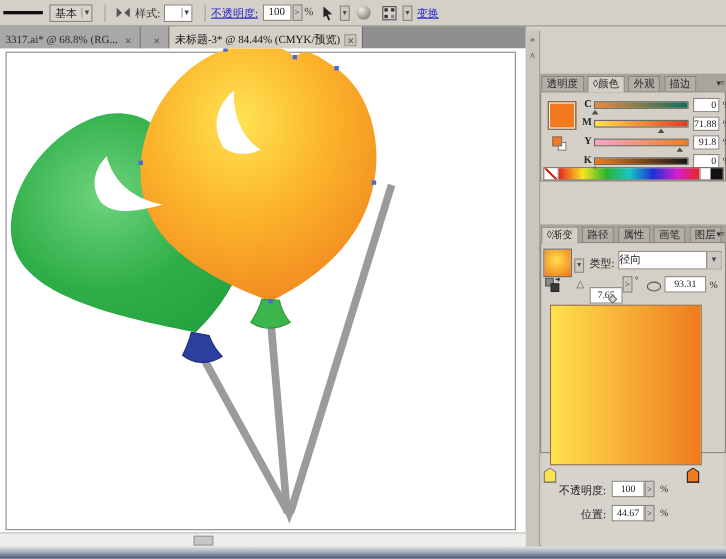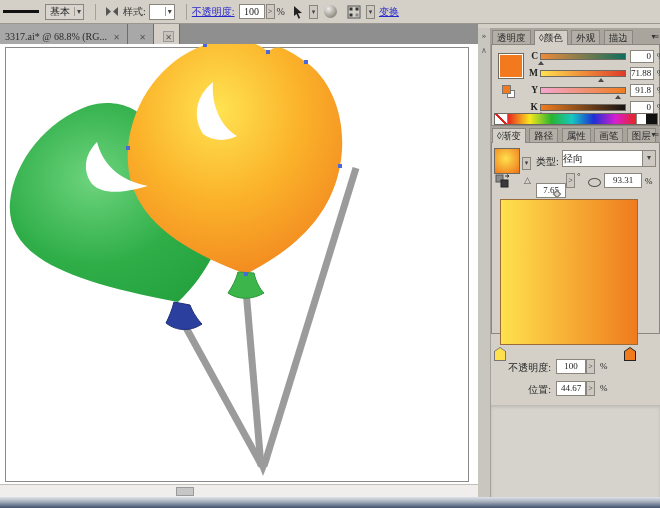--- a/index.html
+++ b/index.html
@@ -41,21 +41,21 @@
   
   .canvas { position:absolute; left:0; top:44px; width:478px; height:440px; background:#fff; }
 
   
   .dock { position:absolute; left:478px; top:28px; width:182px; height:469px; background:#d4d0c8; }
   .dock-strip { position:absolute; left:0; top:0; width:13px; height:100%; background:#c9c6bf;
     border-right:1px solid #a5a19a; text-align:center; color:#4a4a4a; }
   .dock-strip .collapse { display:block; font-size:9px; line-height:10px; margin-top:2px; }
   .dock-strip .scrollup { display:block; font-size:8px; line-height:10px; margin-top:6px; color:#666; }
   .panels { position:absolute; left:13px; top:0; width:169px; }
-  .panel { position:relative; }
+  .panel { position:relative;margin-top:39px; }
   .ptab-row { height:17px; background:#a9a59d; padding:2px 0 0 1px; position:relative; white-space:nowrap; }
   .ptab { display:inline-block; height:15px; line-height:14px; padding:0 4px; font-size:9.5px; color:#2a2a2a;
     background:#b3aea6; border:1px solid #8b8780; border-bottom:none; margin-right:1px; }
   .ptab.active { background:#d4d0c8; position:relative; z-index:3; }
   .pmenu { position:absolute; right:2px; top:4px; font-size:8px; color:#333; letter-spacing:-1px; }
   .pcontent { background:#d4d0c8; border:1px solid #8b8780; margin-top:-1px; position:relative; z-index:1; }
 
   
   .color-content { height:82px; }
   .swatch-main { position:absolute; left:6px; top:8px; width:26px; height:26px; border:1px solid #6e6a62;
@@ -184,20 +184,21 @@
 
   <div class="doc-tabbar">
     <div class="doc-tab">
       <span class="title">3317.ai* @ 68.8% (RG...</span>
       <span class="close">✕</span>
     </div>
     <div class="doc-tab">
       <span class="close">✕</span>
     </div>
     <div class="doc-tab active">
+      <span class="title" style="max-width:168px">未标题-3* @ 84.44% (CMYK/预览)</span>
       <span class="close">✕</span>
     </div>
   </div>
 
   <div class="canvas">
     <svg width="478" height="440" viewBox="0 0 478 440">
       <defs>
         <radialGradient id="gGreen" cx="38%" cy="38%" r="78%">
           <stop offset="0%" stop-color="#6ed47e"></stop>
           <stop offset="55%" stop-color="#2fae48"></stop>

